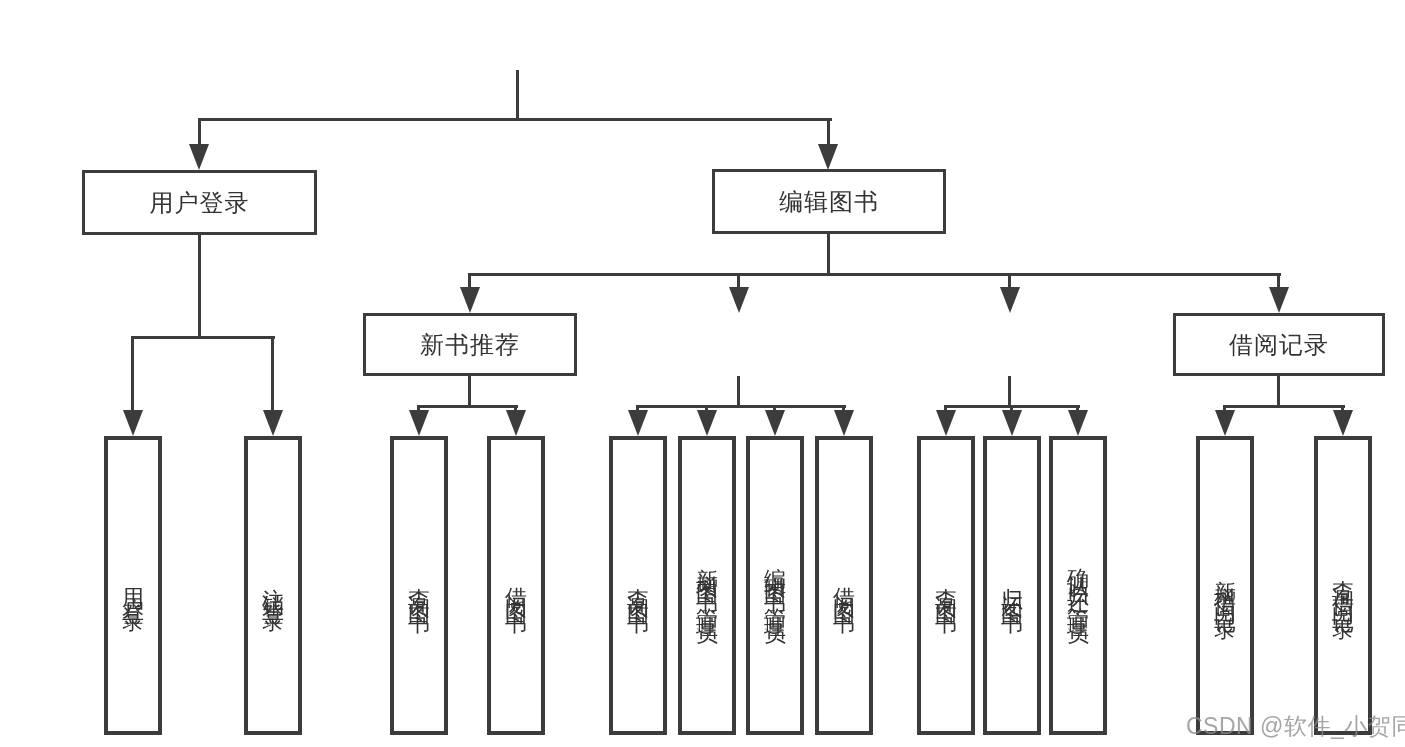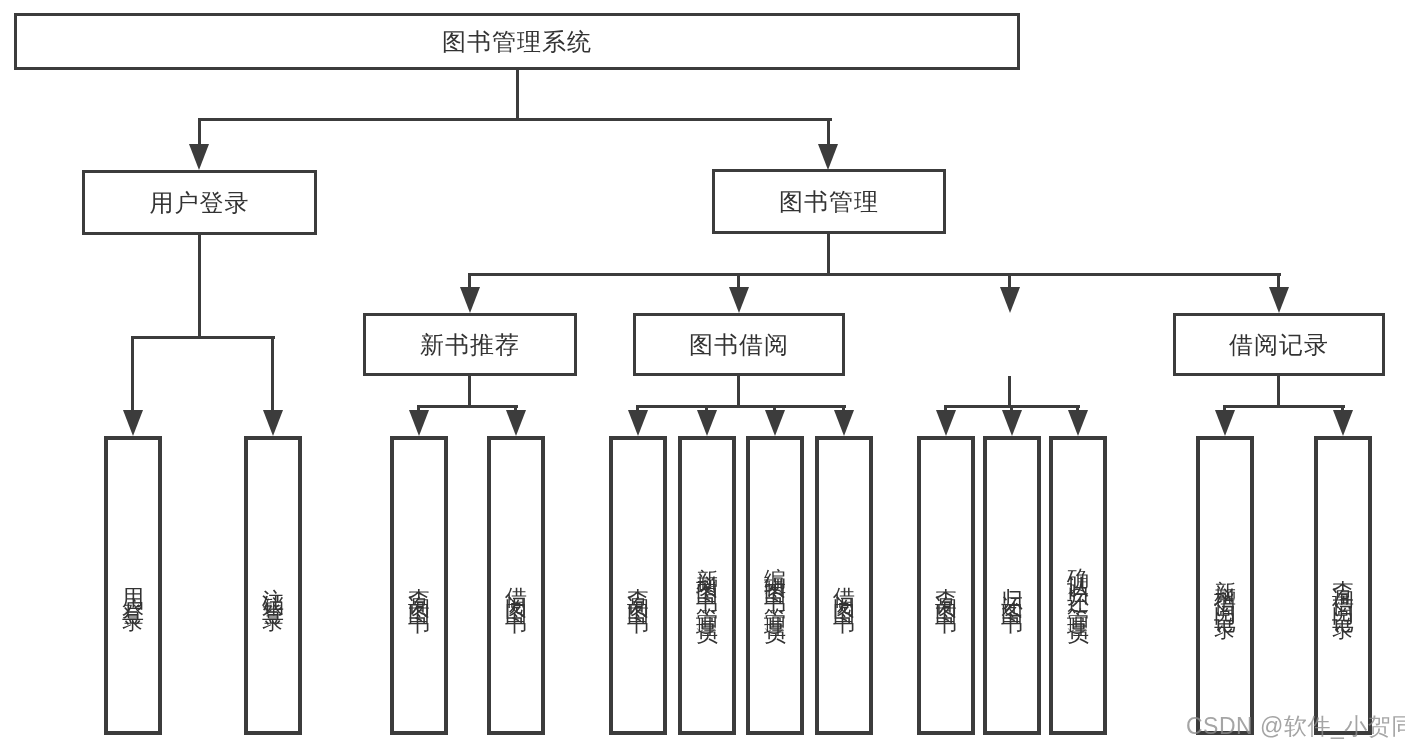--- a/index.html
+++ b/index.html
@@ -71,36 +71,33 @@
     color: rgba(140,140,140,0.78);
     white-space: nowrap;
     z-index: 9;
   }
 </style>
 </head>
 <body>
 
 <div class="canvas">
 
-  <div class="box hbox" style="left:14px; top:13px; width:1006px; height:57px;">
-    <span>图书管理系统</span>
-  </div>
 
   <div class="vl" style="left:516px; top:70px; height:48px;"></div>
   <div class="hl" style="left:198px; top:118px; width:634px;"></div>
   <div class="vl" style="left:198px; top:118px; height:28px;"></div>
   <div class="arr" style="left:189px; top:144px;"></div>
   <div class="vl" style="left:827px; top:118px; height:28px;"></div>
   <div class="arr" style="left:818px; top:144px;"></div>
 
   <div class="box hbox" style="left:82px; top:170px; width:235px; height:65px;">
     <span>用户登录</span>
   </div>
   <div class="box hbox" style="left:712px; top:169px; width:234px; height:65px;">
-    <span>图书管理</span>
+    <span>编辑图书</span>
   </div>
 
   <div class="vl" style="left:198px; top:235px; height:104px;"></div>
   <div class="hl" style="left:131px; top:336px; width:144px;"></div>
   <div class="vl" style="left:131px; top:336px; height:76px;"></div>
   <div class="arr" style="left:123px; top:410px;"></div>
   <div class="vl" style="left:271px; top:336px; height:76px;"></div>
   <div class="arr" style="left:263px; top:410px;"></div>
 
   <div class="vl" style="left:827px; top:234px; height:42px;"></div>
@@ -110,23 +107,20 @@
   <div class="vl" style="left:737px; top:273px; height:16px;"></div>
   <div class="arr" style="left:729px; top:287px;"></div>
   <div class="vl" style="left:1008px; top:273px; height:16px;"></div>
   <div class="arr" style="left:1000px; top:287px;"></div>
   <div class="vl" style="left:1277px; top:273px; height:16px;"></div>
   <div class="arr" style="left:1269px; top:287px;"></div>
 
   <div class="box hbox" style="left:363px; top:313px; width:214px; height:63px;align-items:center;">
     <span>新书推荐</span>
   </div>
-  <div class="box hbox" style="left:633px; top:313px; width:212px; height:63px;">
-    <span>图书借阅</span>
-  </div>
   <div class="box hbox" style="left:1173px; top:313px; width:212px; height:63px;">
     <span>借阅记录</span>
   </div>
 
   <div class="vl" style="left:468px; top:376px; height:32px;"></div>
   <div class="hl" style="left:417px; top:405px; width:101px;"></div>
   <div class="vl" style="left:417px; top:405px; height:8px;"></div>
   <div class="arr" style="left:409px; top:410px;"></div>
   <div class="vl" style="left:514px; top:405px; height:8px;"></div>
   <div class="arr" style="left:506px; top:410px;"></div>

